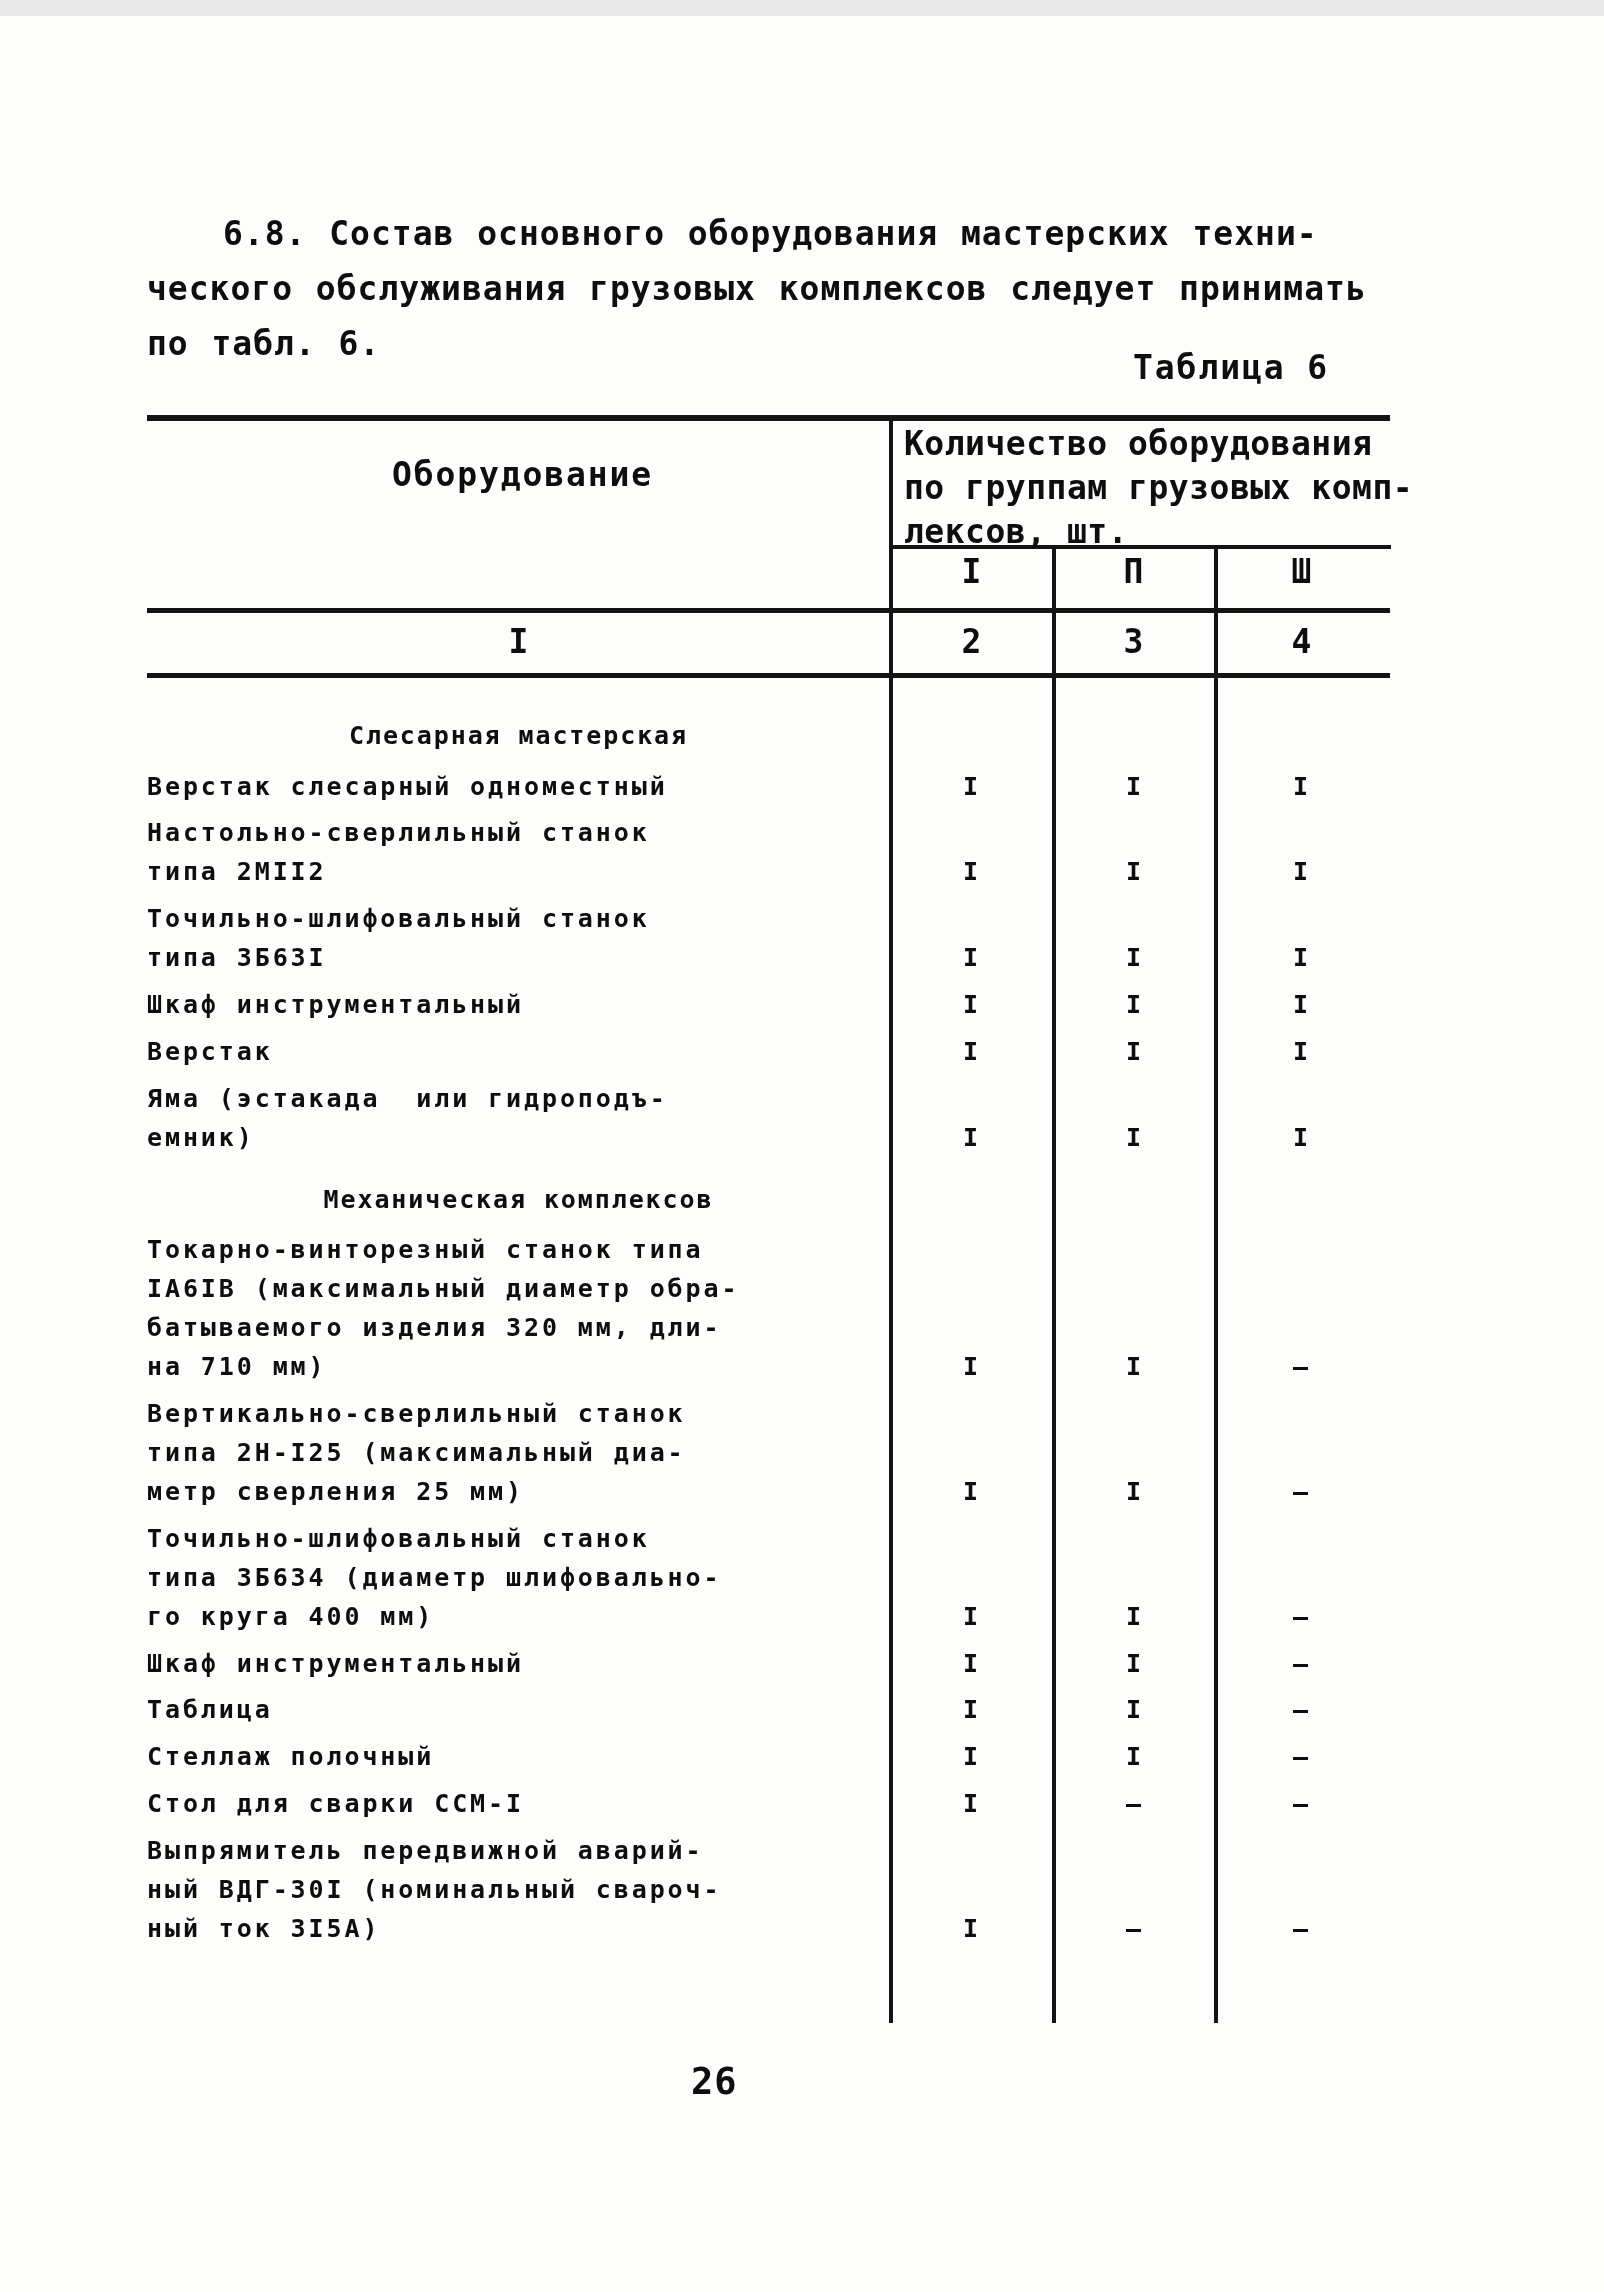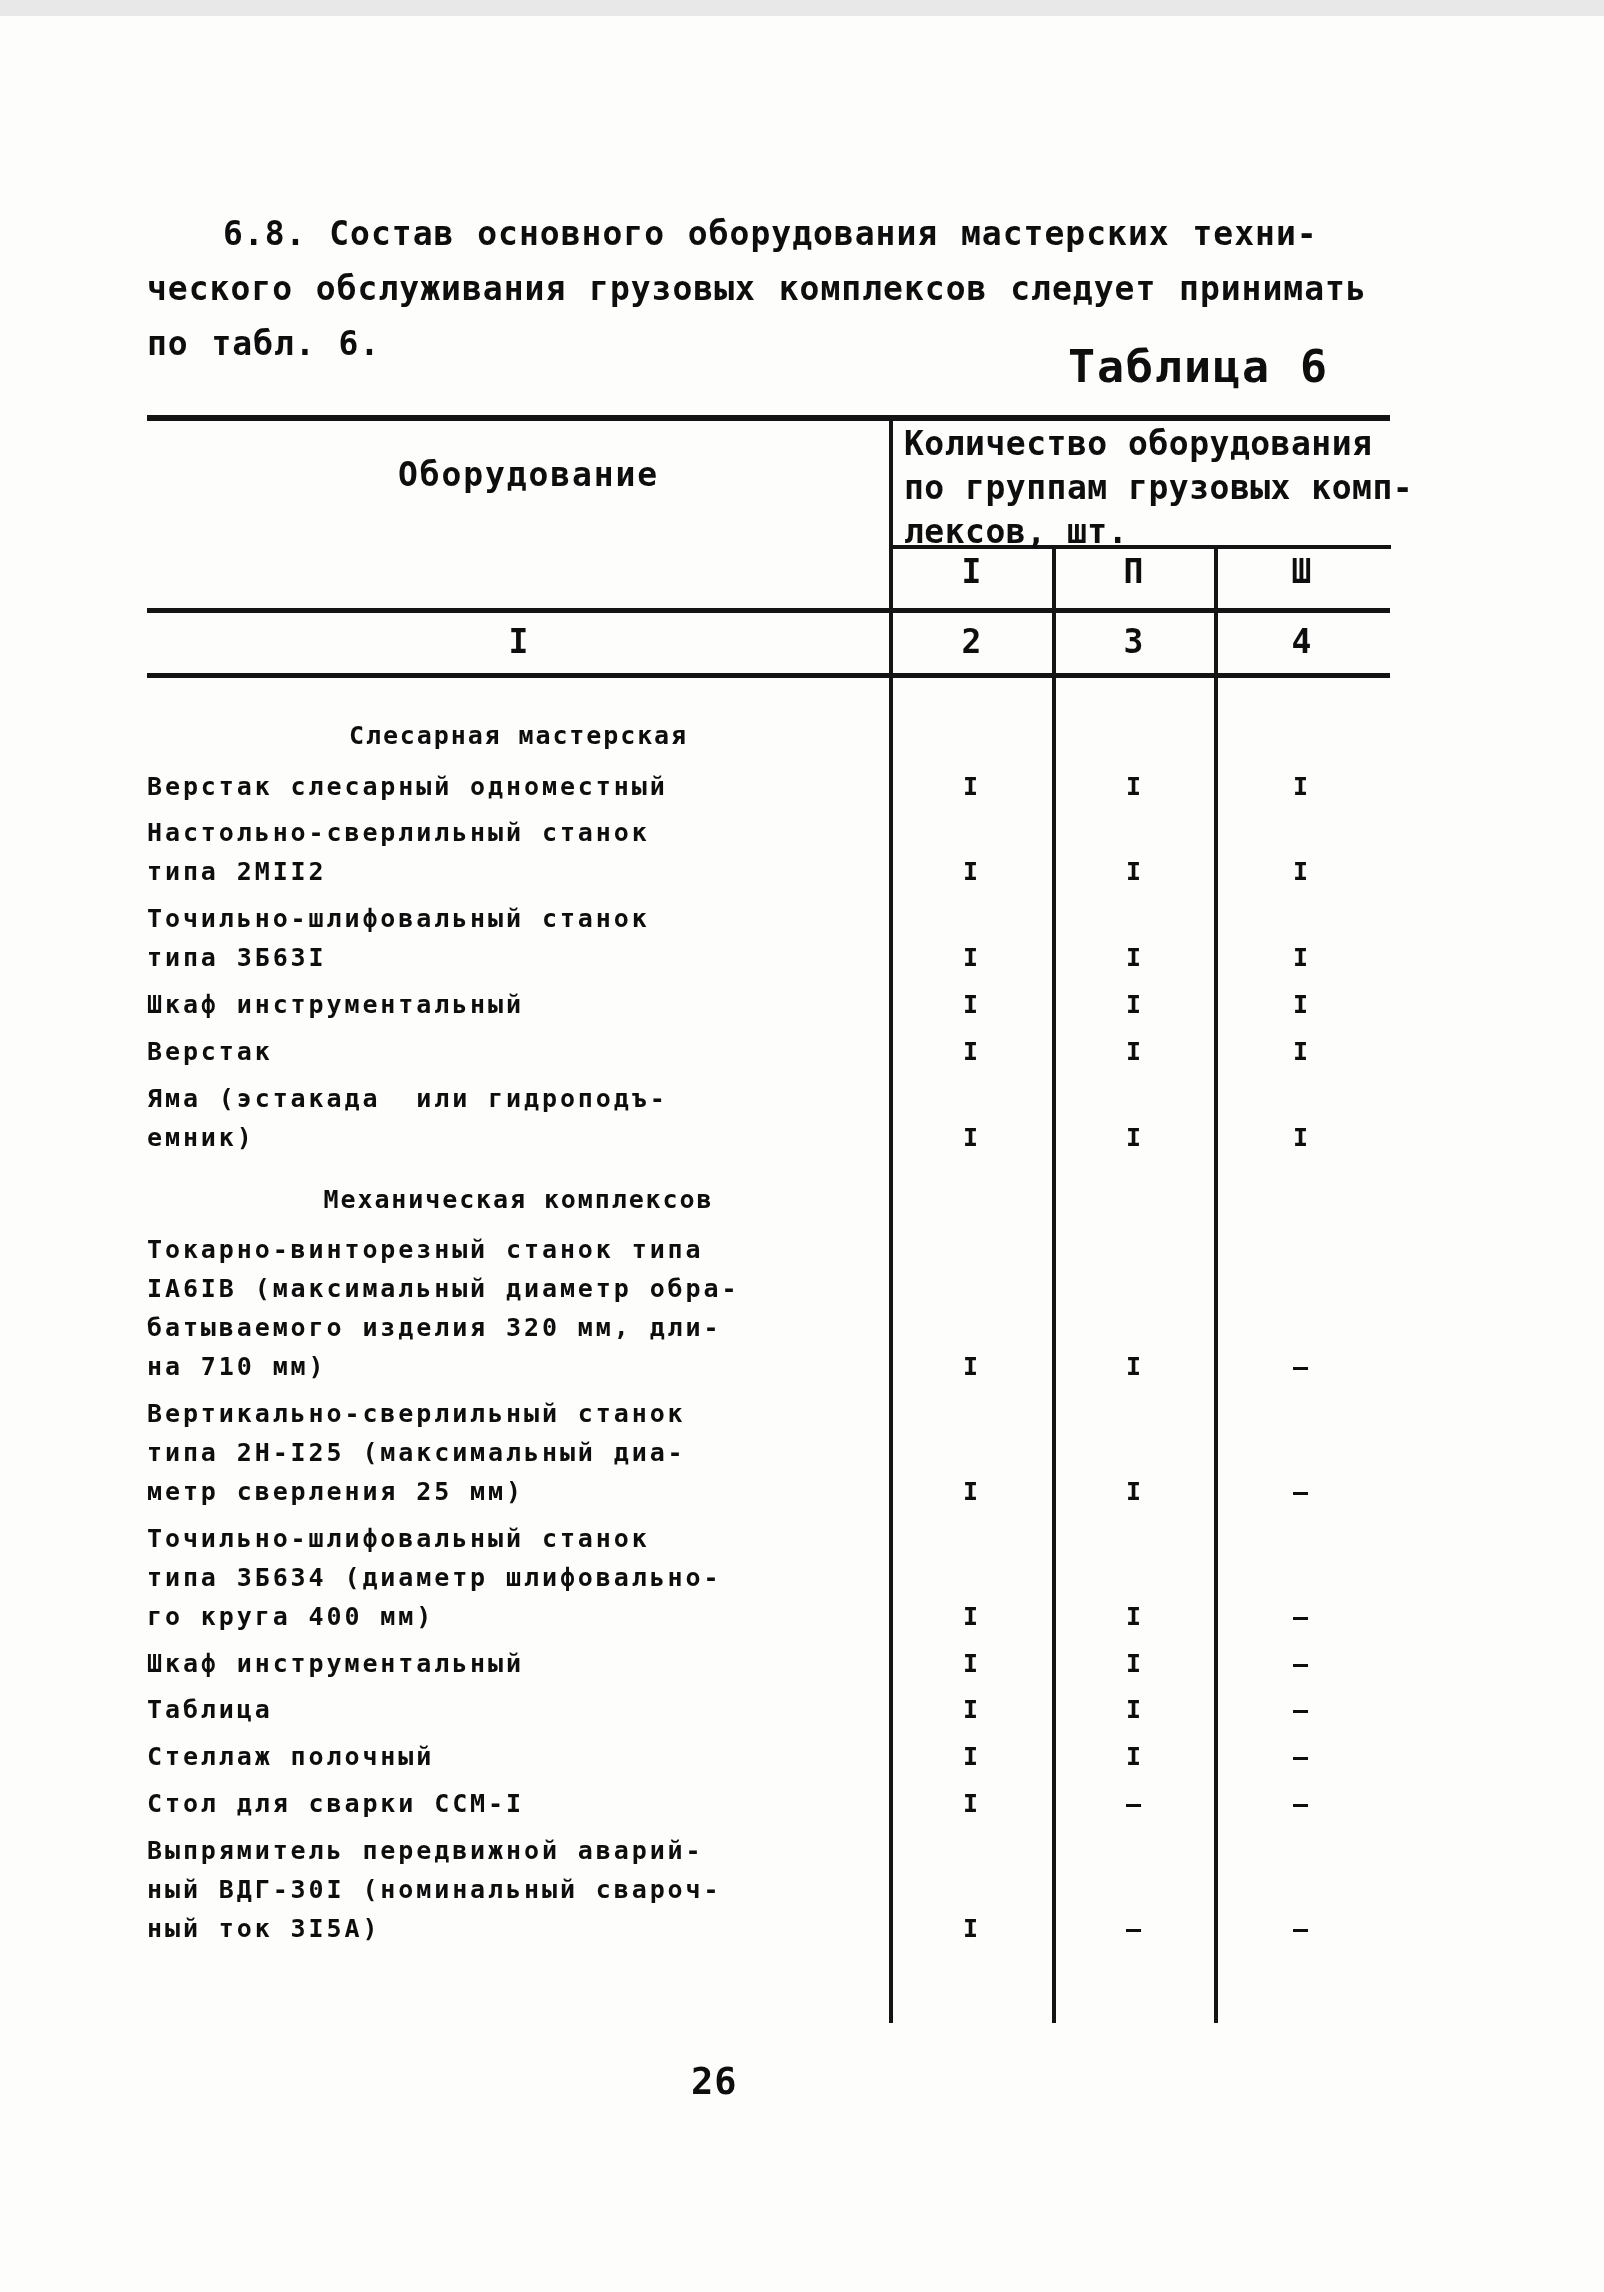--- a/index.html
+++ b/index.html
@@ -13,34 +13,34 @@
     font-weight:700;
     overflow:hidden;
   }
   .intro {
     position:absolute; left:147px; top:190px; width:1271px;
     font-size:33px; line-height:55px;
     letter-spacing:1px; word-spacing:1.9px;
     white-space:pre-line; text-indent:76px;
   }
   .caption {
-    position:absolute; left:1009px; top:324px; width:320px;
-    font-size:45px; letter-spacing:1.9px; text-align:right;
+    position:absolute; left:1009px; top:332px; width:320px;
+    font-size:33px; letter-spacing:1.9px; text-align:right;
     white-space:pre;
   }
   .rule { position:absolute; background:#141414; }
   .hline-top   { left:147px; top:399px; width:1243px; height:5.8px; }
   .hline-qty   { left:891px; top:529px; width:500px;  height:3.9px; }
   .hline-sub   { left:147px; top:592px; width:1243px; height:4.9px; }
   .hline-num   { left:147px; top:657px; width:1243px; height:4.9px; }
   .vline-main  { left:889px;  top:399px; width:3.9px; height:1608px; }
   .vline-g1    { left:1052px; top:529px; width:3.9px; height:1478px; }
   .vline-g2    { left:1214px; top:529px; width:3.9px; height:1478px; }
   .h-equipment {
-    position:absolute; left:157px; top:439px; width:743px;
+    position:absolute; left:151px; top:439px; width:743px;
     font-size:33px; letter-spacing:1.9px; text-align:center;
   }
   .h-quantity {
     position:absolute; left:904px; top:406px;
     font-size:33px; line-height:44px; letter-spacing:0.5px;
     white-space:pre;
   }
   .gcell, .ncell {
     position:absolute; width:116px; text-align:center;
     font-size:33px; letter-spacing:1px;

